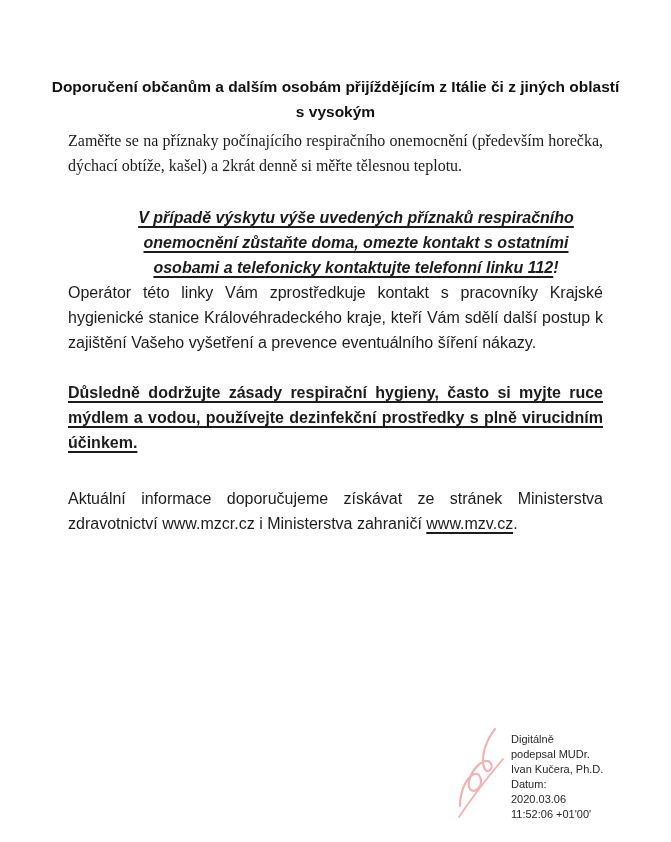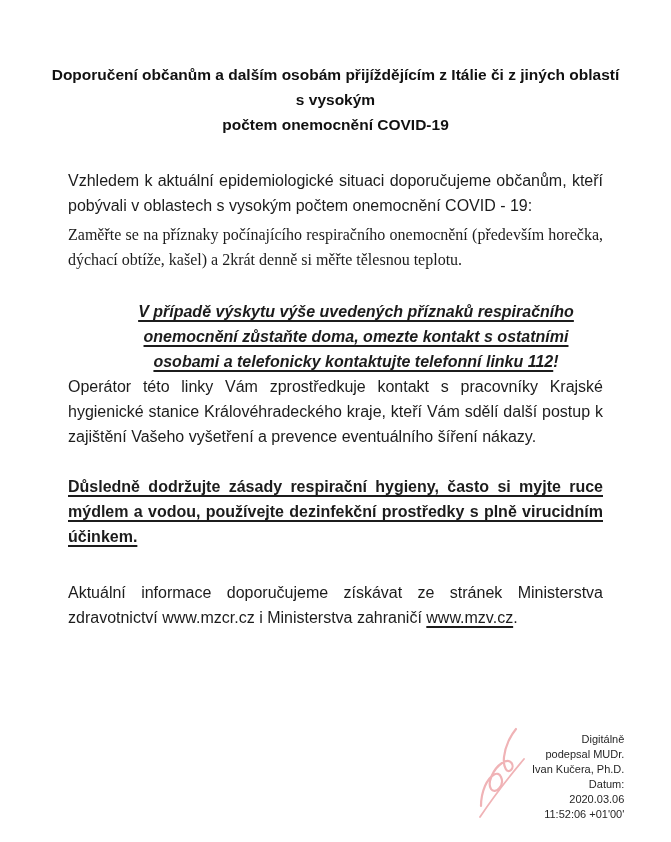--- a/index.html
+++ b/index.html
@@ -12,21 +12,21 @@
     width: 671px;
     height: 842px;
     background: #ffffff;
     overflow: hidden;
     font-family: "Liberation Sans", sans-serif;
     color: #1c1c1c;
   }
   .column {
     position: absolute;
     left: 68px;
-    top: 0;
+    top: 12px;
     width: 535px;
   }
   .doc-title {
     margin-top: 62px;
     margin-left: -60px;
     width: 655px;
     text-align: center;
     font-weight: bold;
     font-size: 15.5px;
     line-height: 25px;
@@ -74,25 +74,24 @@
   .mt-p5 { margin-top: 31px; }
   .link {
     color: #1c1c1c;
     text-decoration: underline;
     text-decoration-thickness: 1.5px;
     text-underline-offset: 3px;
     cursor: pointer;
   }
   .signature {
     position: absolute;
-    left: 478px;
+    left: 457px;
     top: 726px;
     display: flex;
     align-items: flex-start;
-    text-align: right;
   }
   .sig-flourish {
     width: 50px;
     height: 95px;
     flex: 0 0 auto;
   }
   .sig-text {
     margin-left: 4px;
     margin-top: 6px;
     font-size: 11px;
@@ -103,24 +102,22 @@
 </style>
 </head>
 <body>
 
 <div class="page">
   <div class="column">
 
     <div class="doc-title">
       <span class="tline">Doporučení občanům a dalším osobám přijíždějícím z Itálie či z jiných oblastí</span>
       <span class="tline">s vysokým</span>
-      <span class="tline">počtem onemocnění COVID-19</span>
     </div>
 
-    <p class="para mt-p1">Vzhledem k aktuální epidemiologické situaci doporučujeme občanům, kteří pobývali v oblastech s vysokým počtem onemocnění COVID - 19:</p>
 
 
     <p class="para mt-p2">Zaměřte se na příznaky počínajícího respiračního onemocnění (především horečka, dýchací obtíže, kašel) a 2krát denně si měřte tělesnou teplotu.</p>
 
     <p class="heading-center italic mt-h2"><span class="u">V případě výskytu výše uvedených příznaků respiračního onemocnění zůstaňte doma, omezte kontakt s ostatními osobami a telefonicky kontaktujte telefonní linku 112</span><span>!</span></p>
 
     <p class="para mt-p3">Operátor této linky Vám zprostředkuje kontakt s pracovníky Krajské hygienické stanice Královéhradeckého kraje, kteří Vám sdělí další postup k zajištění Vašeho vyšetření a prevence eventuálního šíření nákazy.</p>
 
     <p class="heading-justify mt-h3"><span class="u">Důsledně dodržujte zásady respirační hygieny, často si myjte ruce mýdlem a vodou, používejte dezinfekční prostředky s plně virucidním účinkem.</span></p>
 

